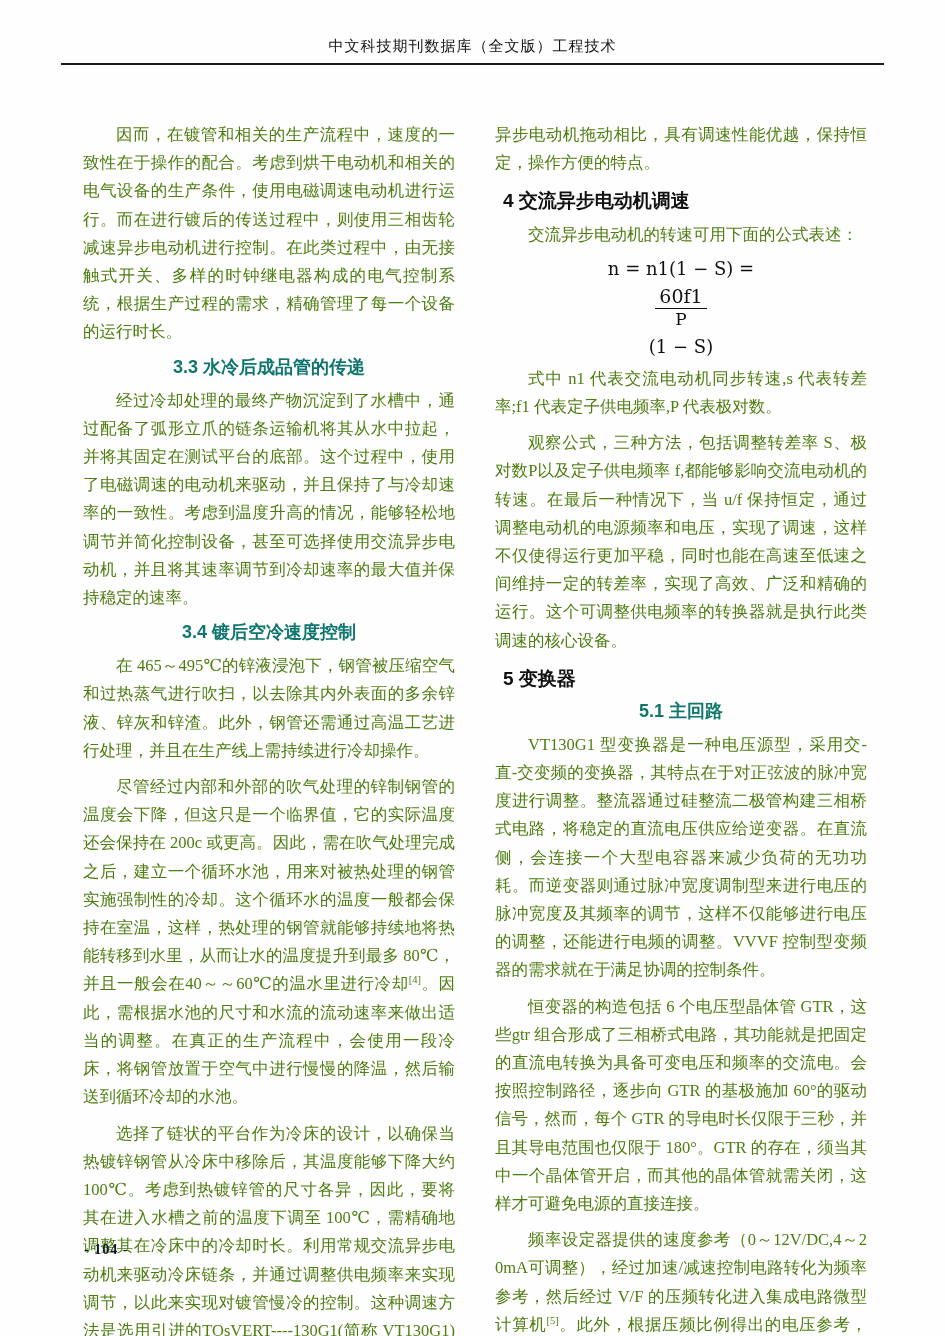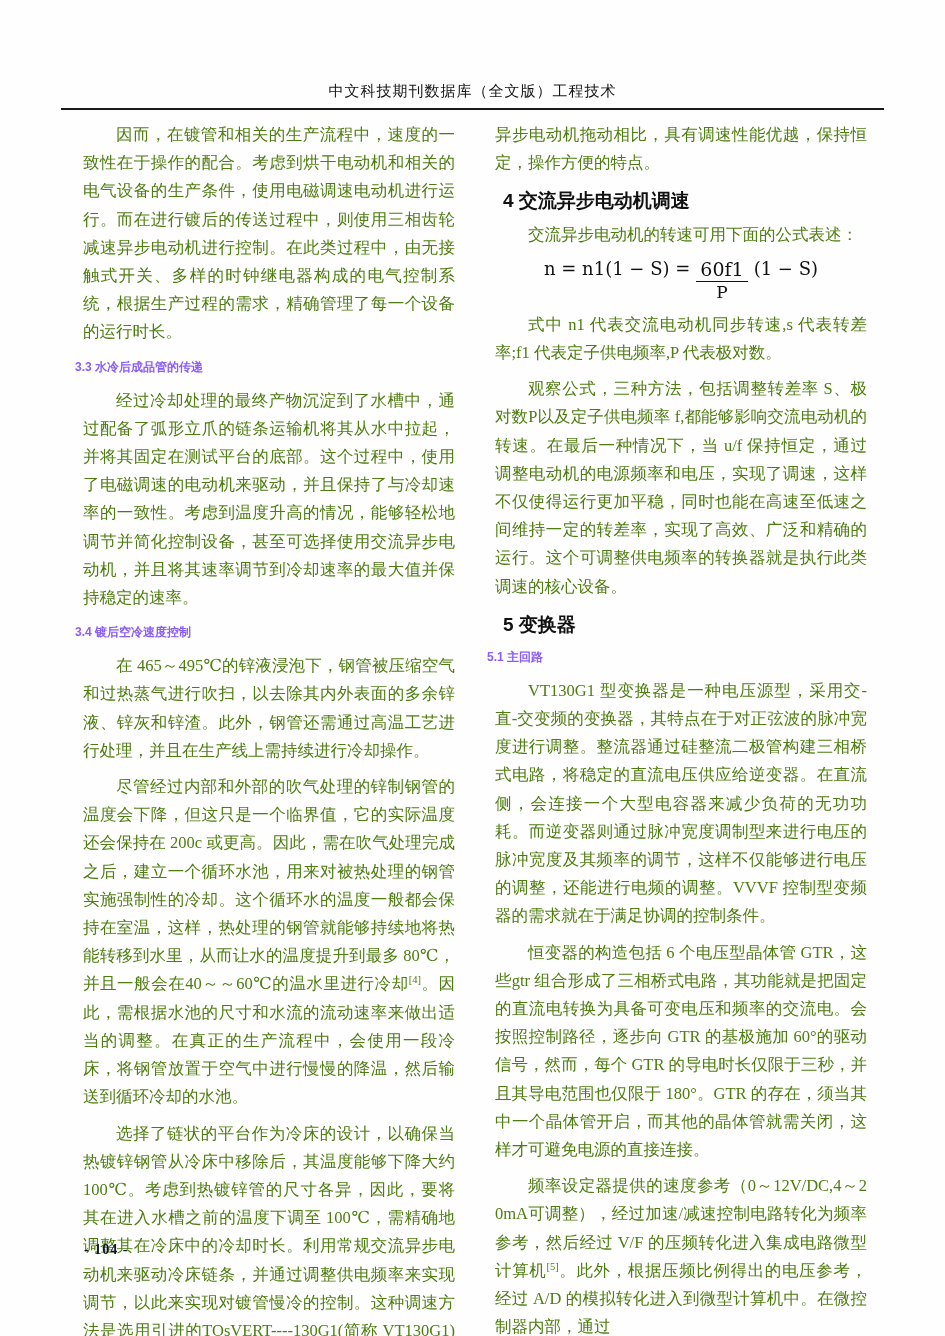--- a/index.html
+++ b/index.html
@@ -14,21 +14,21 @@
     background: #fefefe;
     overflow: hidden;
     color: #161616;
     font-family: "Liberation Serif", "DejaVu Serif", serif;
   }
   .page-header {
     position: absolute;
     top: 0;
     left: 61px;
     right: 61px;
-    height: 110px;
+    height: 65px;
     display: flex;
     align-items: flex-end;
     justify-content: center;
     padding-bottom: 7px;
     box-sizing: border-box;
     border-bottom: 2px solid #1a1a1a;
   }
   .header-title {
     font-size: 15px;
     letter-spacing: 1px;
@@ -64,33 +64,36 @@
     font-family: "Liberation Sans", "DejaVu Sans", sans-serif;
     font-weight: bold;
     font-size: 19px;
     line-height: 25px;
     color: #111;
     margin: 11px 16px 8px;
   }
   .h-sub {
     font-family: "Liberation Sans", "DejaVu Sans", sans-serif;
     font-weight: bold;
-    font-size: 12px;
+    font-size: 18px;
     line-height: 23px;
-    color: #8b5cf6;
+    color: #0f766e;
     margin: 9px 0 7px;
+    text-align: center;
   }
   .formula {
     display: flex;
     justify-content: center;
+    align-items: center;
     gap: 6px;
     margin: 5px 0 7px;
     font-family: "DejaVu Serif", "Liberation Serif", serif;
     font-size: 18px;
     color: #111;
+    flex-direction: column;
   }
   .frac {
     display: inline-flex;
     flex-direction: column;
     align-items: center;
     line-height: 1.2;
   }
   .frac .num {
     padding: 0 4px 1px;
     border-bottom: 1.5px solid #111;

